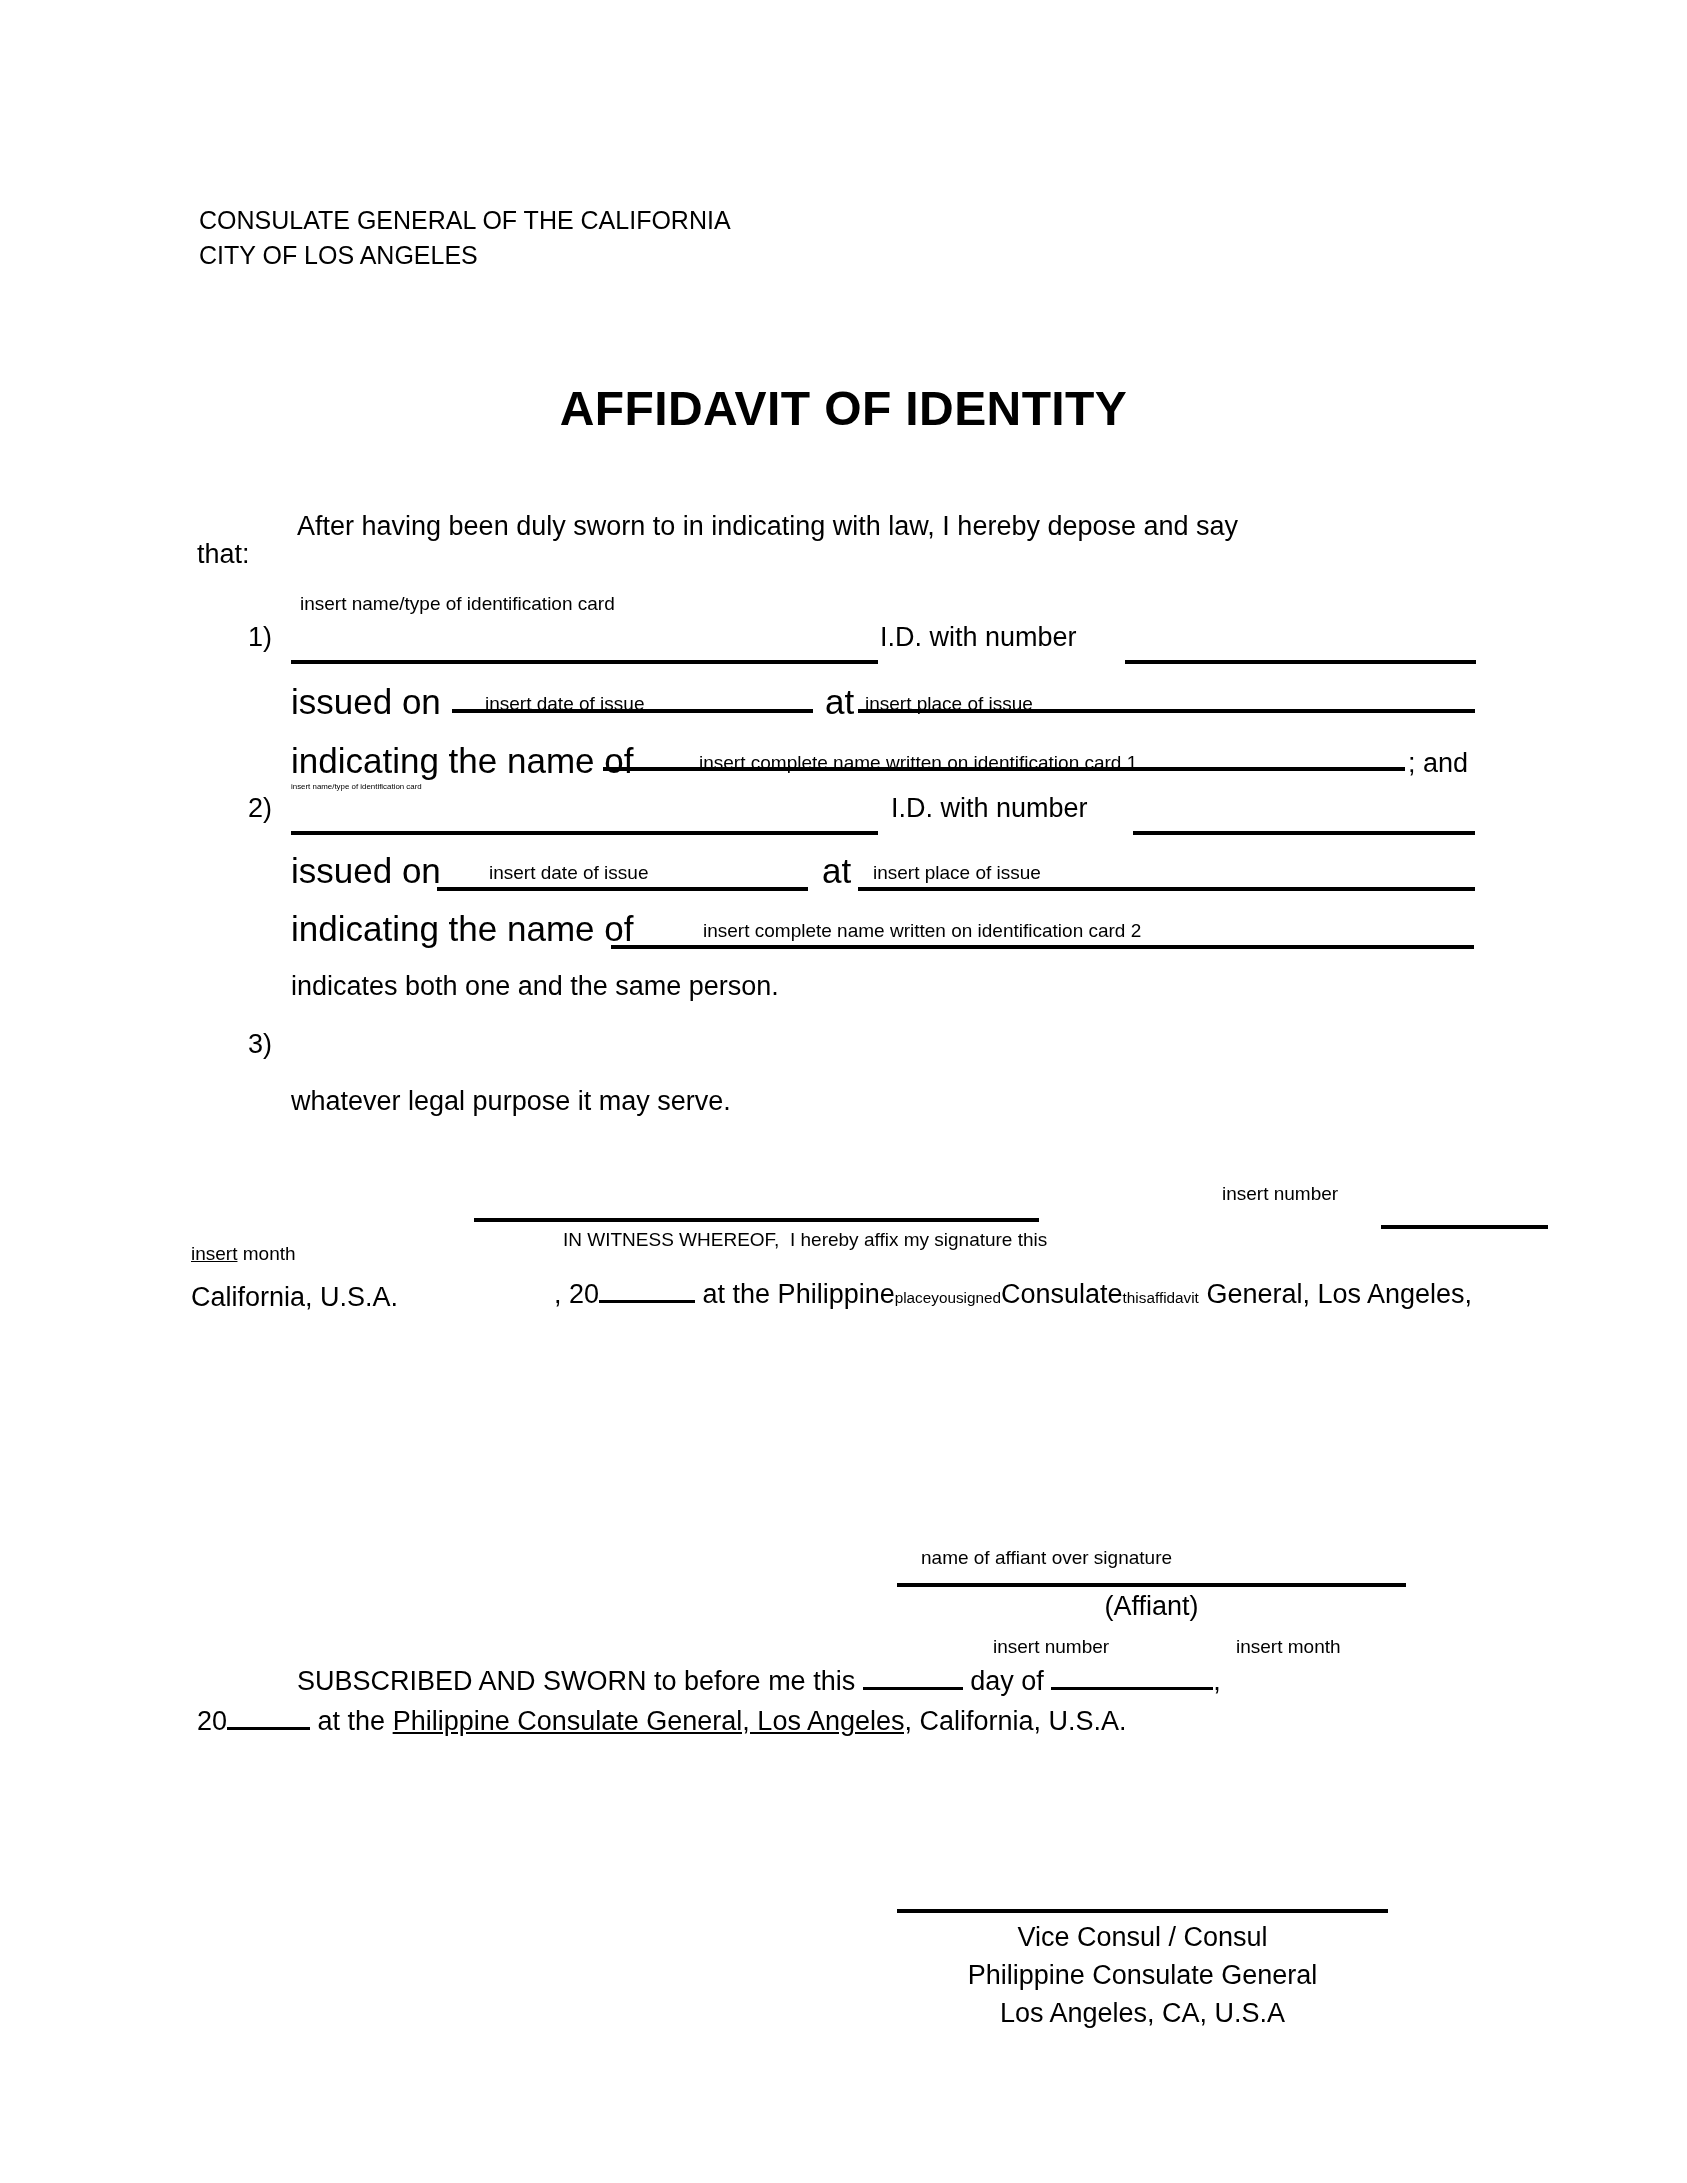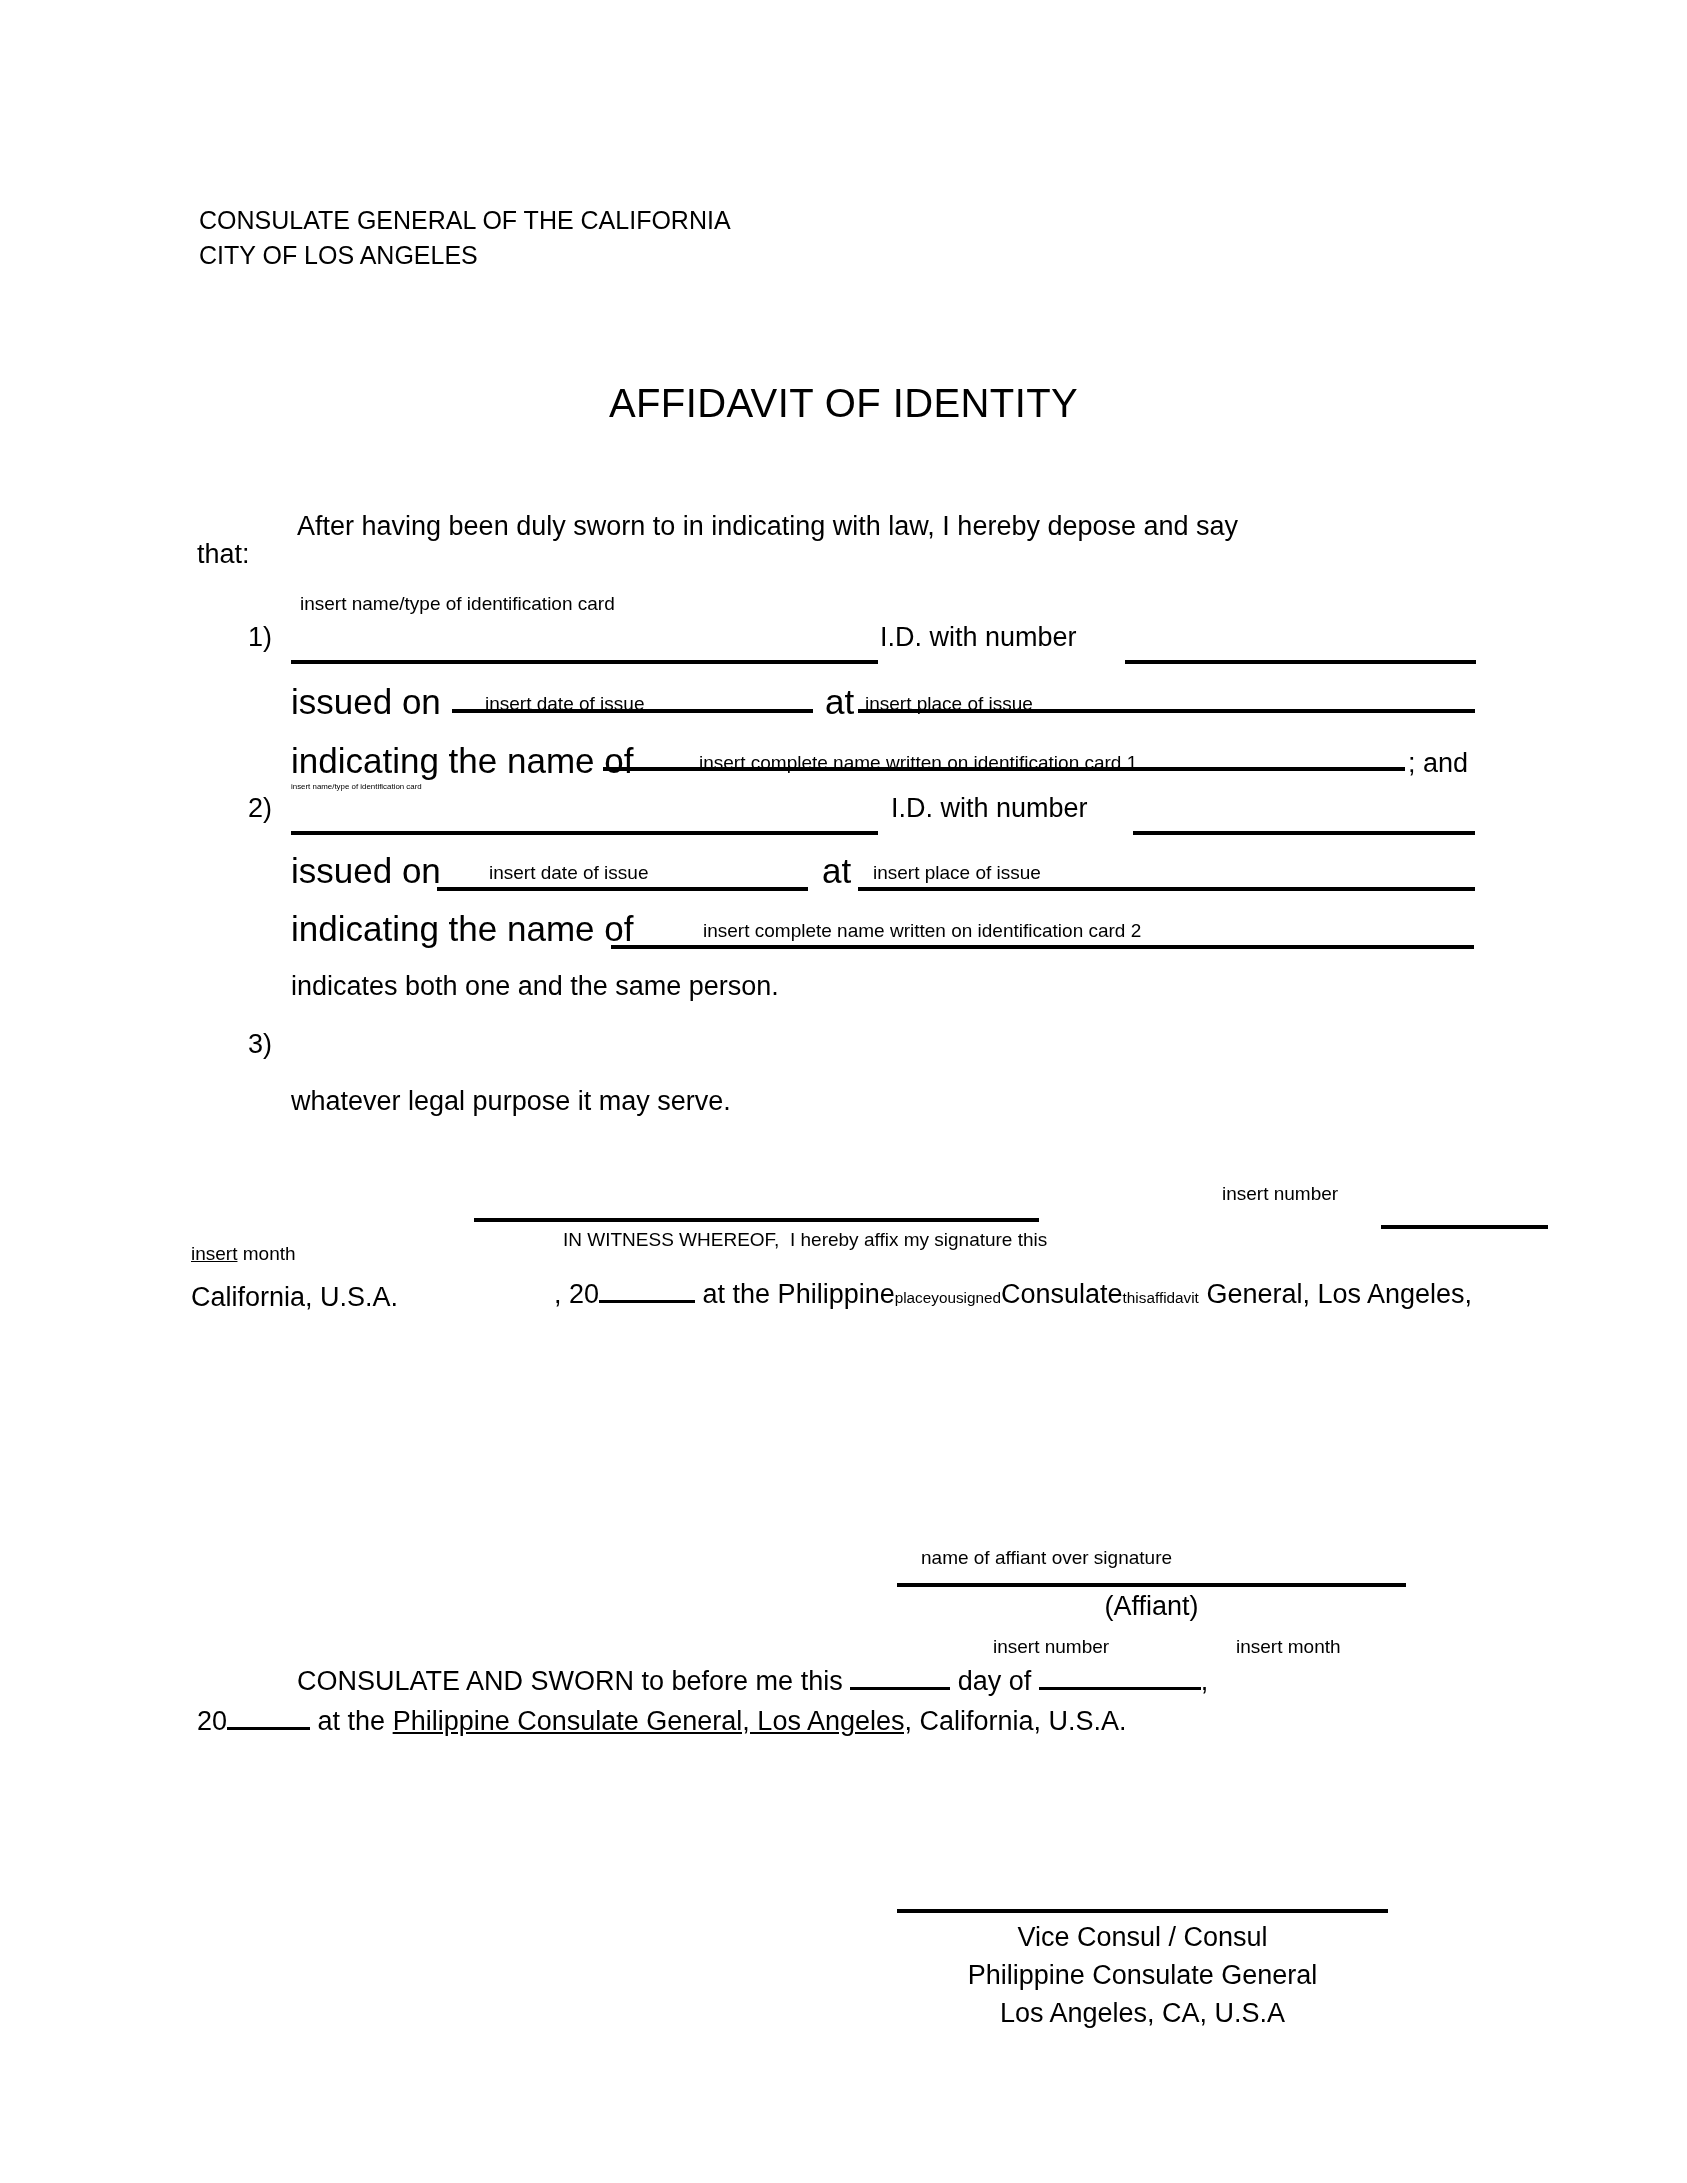--- a/index.html
+++ b/index.html
@@ -11,21 +11,21 @@
     font-family:"Liberation Sans","DejaVu Sans",sans-serif;
     overflow:hidden;
   }
   .abs{position:absolute;white-space:nowrap;}
   .body31{font-size:27px;line-height:1.15;}
   .big40{font-size:35px;line-height:1.1;}
   .lab22{font-size:19px;line-height:1.1;}
   .tiny17{font-size:15.3px;}
   .tiny8{font-size:7.9px;line-height:1;}
   .hdr{font-size:25px;line-height:35px;}
-  .title{font-size:40px;font-weight:normal;letter-spacing:0.4px;text-align:center;width:100%;}
+  .title{font-size:48px;font-weight:bold;letter-spacing:0.4px;text-align:center;width:100%;}
   .hline{position:absolute;background:#000;height:3.5px;}
   .thick{height:4.4px;}
   .bl{display:inline-block;border-bottom:3.5px solid #000;}
   .u{text-decoration:underline;}
   .center{text-align:center;}
   .officer-lines{font-size:27px;line-height:38px;}
 </style>
 </head>
 <body>
 
@@ -97,21 +97,21 @@
   <span class="abs body31" style="left:191px;top:1282px;">California, U.S.A.</span>
 
   <span class="abs lab22" style="left:904px;top:1548px;margin-left:17px;">name of affiant over signature</span>
   <div class="hline thick" style="left:897px;top:1583px;width:509px;"></div>
   <div class="abs body31 center" style="left:897px;top:1591px;width:509px;">(Affiant)</div>
 
   <span class="abs lab22" style="left:993px;top:1637px;">insert number</span>
   <span class="abs lab22" style="left:1236px;top:1637px;">insert month</span>
 
   <div class="abs body31" style="left:297px;top:1666px;">
-    <span>CONSULATE AND SWORN to before me this</span>
+    <span>SUBSCRIBED AND SWORN to before me this</span>
     <span class="bl" style="width:100px;"></span>
     <span>day of</span>
     <span class="bl" style="width:162px;"></span><span>,</span>
   </div>
 
   <div class="abs body31" style="left:197px;top:1706px;"><span>20</span><span class="bl" style="width:83px;"></span>
     <span>at the</span>
     <span class="u">Philippine Consulate General, Los Angeles,</span>
     <span>California, U.S.A.</span>
   </div>

